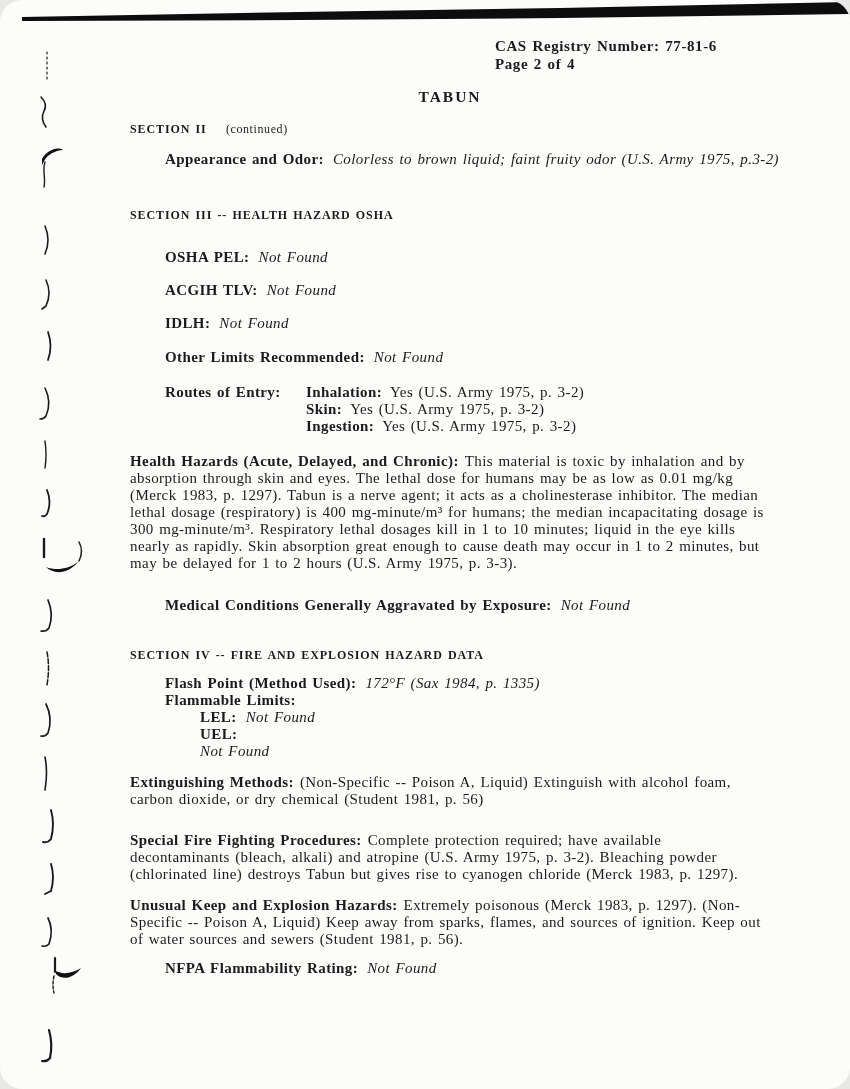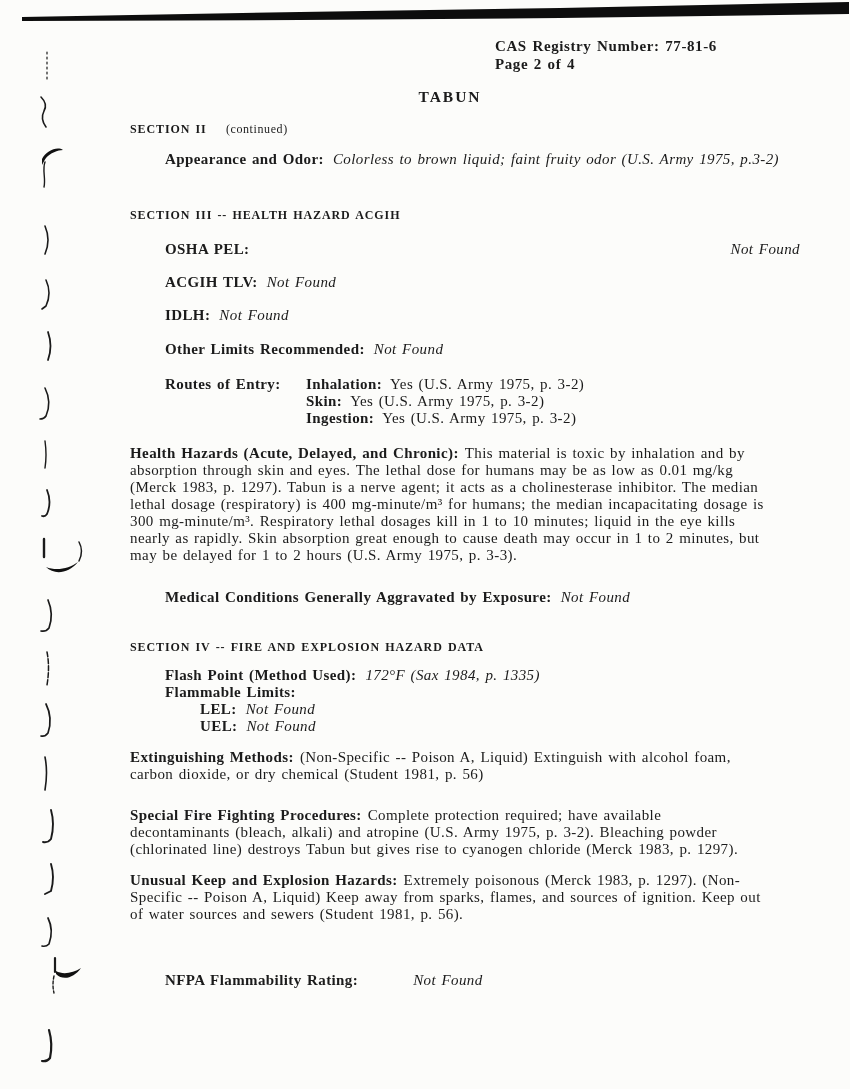--- a/index.html
+++ b/index.html
@@ -9,20 +9,21 @@
     width:850px;height:1089px;
     margin:0 auto;
     background:#fcfcfa;
     overflow:hidden;
     font-family:"Liberation Serif","DejaVu Serif",serif;
     color:#1b1b1b;
     font-size:15px;
     line-height:17px;
     letter-spacing:0.4px;
     word-spacing:1.3px;
+    border-radius:22px;
   }
   .artifacts{position:absolute;top:0;left:0;pointer-events:none;}
   .hdr{
     position:absolute;left:495px;top:38px;
     font-weight:700;font-size:15px;letter-spacing:0.6px;
   }
   .hdr div{margin:0 0 1px 0;}
   .content{position:relative;padding:0 0 0 130px;width:670px;}
   .title{
     margin-top:88px;width:640px;padding-right:68px;
@@ -31,37 +32,37 @@
   .sec-heading{font-weight:700;font-size:12px;letter-spacing:0.9px;}
   .sec2{margin-top:16px;}
   .sec2 .cont{font-weight:400;margin-left:14px;letter-spacing:0.6px;}
   .ind{margin-left:35px;}
   .row{display:flex;}
   .lbl{font-weight:700;margin-right:9px;white-space:nowrap;}
   .val{font-weight:400;font-style:italic;}
   .appearance{margin-top:13px;}
   .appearance .val{width:462px;}
   .sec3-heading{margin-top:39px;}
-  .osha{margin-top:17px;justify-content:space-between;}
+  .osha{margin-top:25px;}
   .acgih{margin-top:16px;}
   .idlh{margin-top:16px;}
   .other{margin-top:17px;}
   .routes{margin-top:18px;display:flex;}
   .routes .routes-lbl{width:141px;}
   .routes-items div b{font-weight:700;margin-right:8px;}
   .para{margin:0;width:634px;text-align:left;}
   .para b{margin-right:6px;}
   .health{margin-top:18px;}
   .medical{margin-top:25px;}
   .sec4-heading{margin-top:33px;}
   .flash{margin-top:11px;}
   .extinguish{margin-top:14px;}
   .special{margin-top:24px;}
   .unusual{margin-top:14px;}
-  .nfpa{margin-top:49px;gap:46px;}
+  .nfpa{margin-top:12px;}
 </style>
 </head>
 <body>
 
 <div class="page">
 
   <svg class="artifacts" width="850" height="30" viewBox="0 0 850 30">
     <path d="M22,17 L300,12 L560,8 L849,2 L849,14 L560,18 L300,20 L22,21 Z" fill="#0d0d0d"></path>
     <circle cx="432" cy="34" r="1.1" fill="#444" opacity="0.7"></circle>
   </svg>
@@ -107,21 +108,21 @@
     <div class="sec-heading sec2">
       <span>SECTION II</span>
       <span class="cont">(continued)</span>
     </div>
 
     <div class="row ind appearance">
       <b class="lbl">Appearance and Odor:</b>
       <span class="val">Colorless to brown liquid; faint fruity odor (U.S. Army 1975, p.3-2)</span>
     </div>
 
-    <div class="sec-heading sec3-heading">SECTION III -- HEALTH HAZARD ACGIH</div>
+    <div class="sec-heading sec3-heading">SECTION III -- HEALTH HAZARD OSHA</div>
 
     <div class="row ind osha">
       <b class="lbl">OSHA PEL:</b>
       <span class="val">Not Found</span>
     </div>
 
     <div class="row ind acgih">
       <b class="lbl">ACGIH TLV:</b>
       <span class="val">Not Found</span>
     </div>
@@ -166,21 +167,21 @@
       <b class="lbl">Flash Point (Method Used):</b>
       <span class="val">172°F (Sax 1984, p. 1335)</span>
     </div>
     <div class="ind">
       <b>Flammable Limits:</b>
     </div>
     <div class="row ind" style="margin-left:70px;">
       <b class="lbl">LEL:</b>
       <span class="val">Not Found</span>
     </div>
-    <div class="row ind" style="margin-left:70px;">
+    <div class="row ind" style="margin-left:70px;flex-direction:column;">
       <b class="lbl">UEL:</b>
       <span class="val">Not Found</span>
     </div>
 
     <p class="para ind extinguish">
       <b>Extinguishing Methods:</b><span>(Non-Specific -- Poison A, Liquid)  Extinguish with alcohol foam, carbon dioxide, or dry chemical (Student 1981, p. 56)</span>
     </p>
 
     <p class="para ind special">
       <b>Special Fire Fighting Procedures:</b><span>Complete protection required; have available decontaminants (bleach, alkali) and atropine (U.S. Army 1975, p. 3-2).  Bleaching powder (chlorinated line) destroys Tabun but gives rise to cyanogen chloride (Merck 1983, p. 1297).</span>

